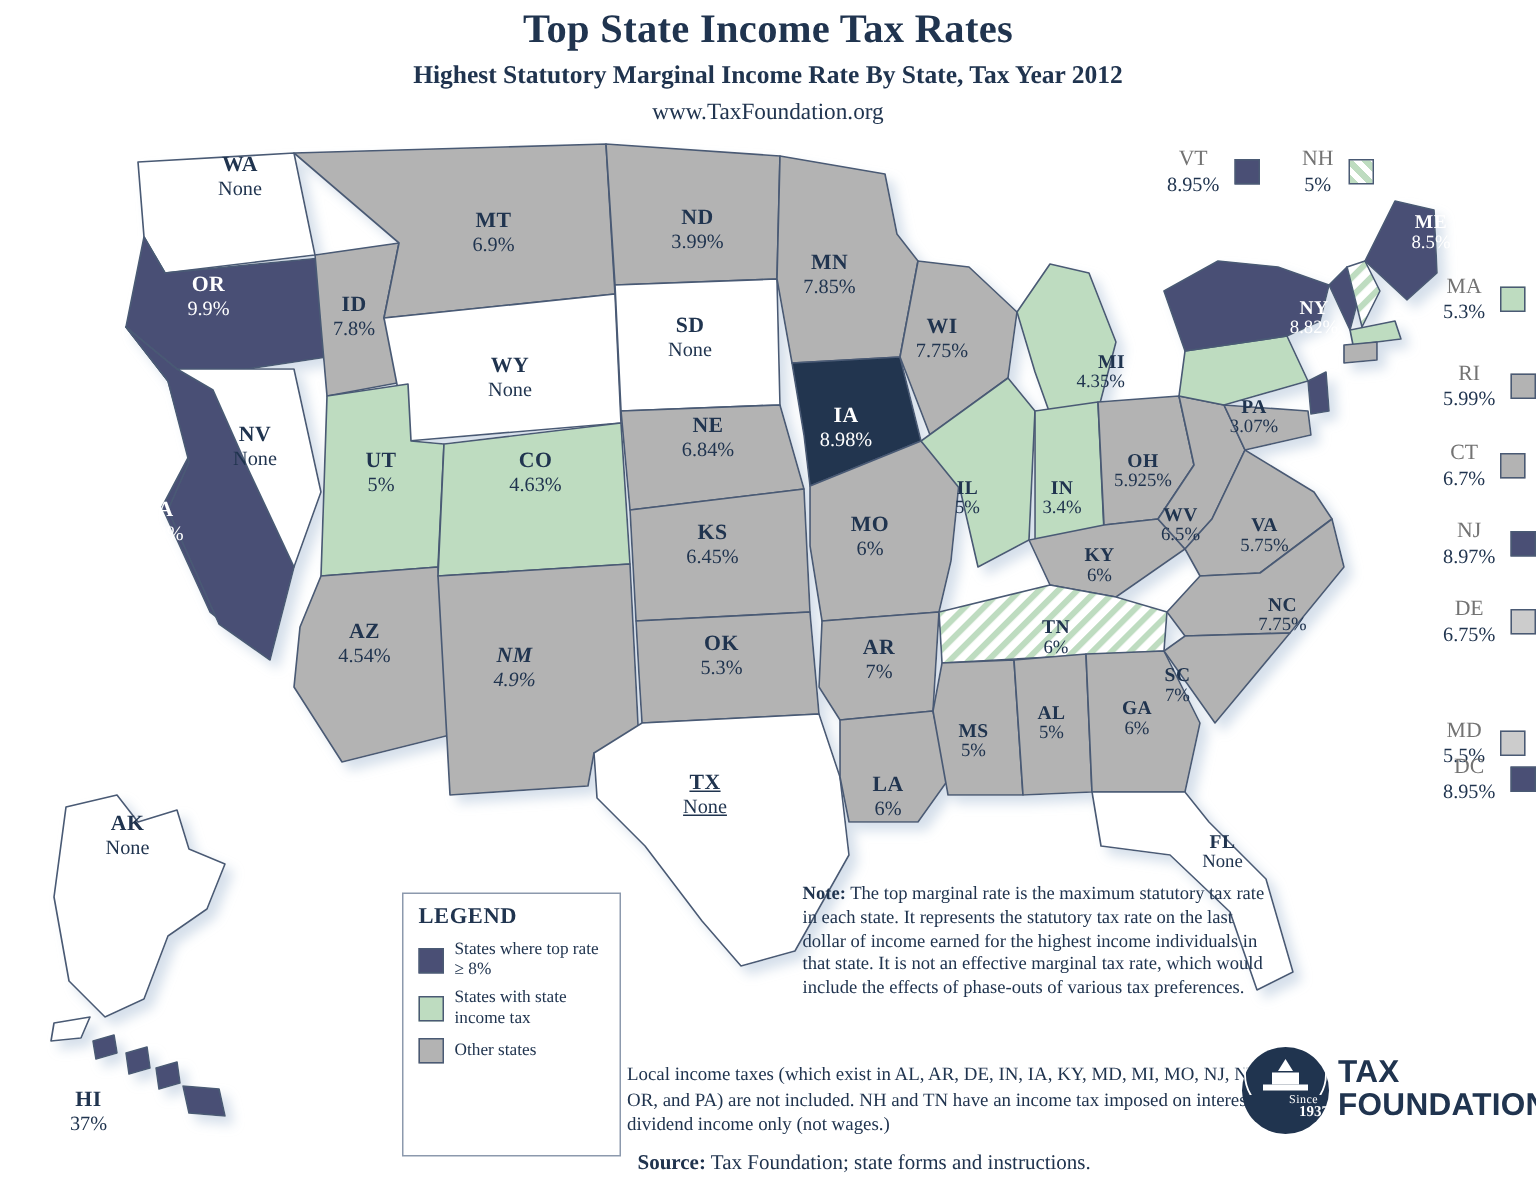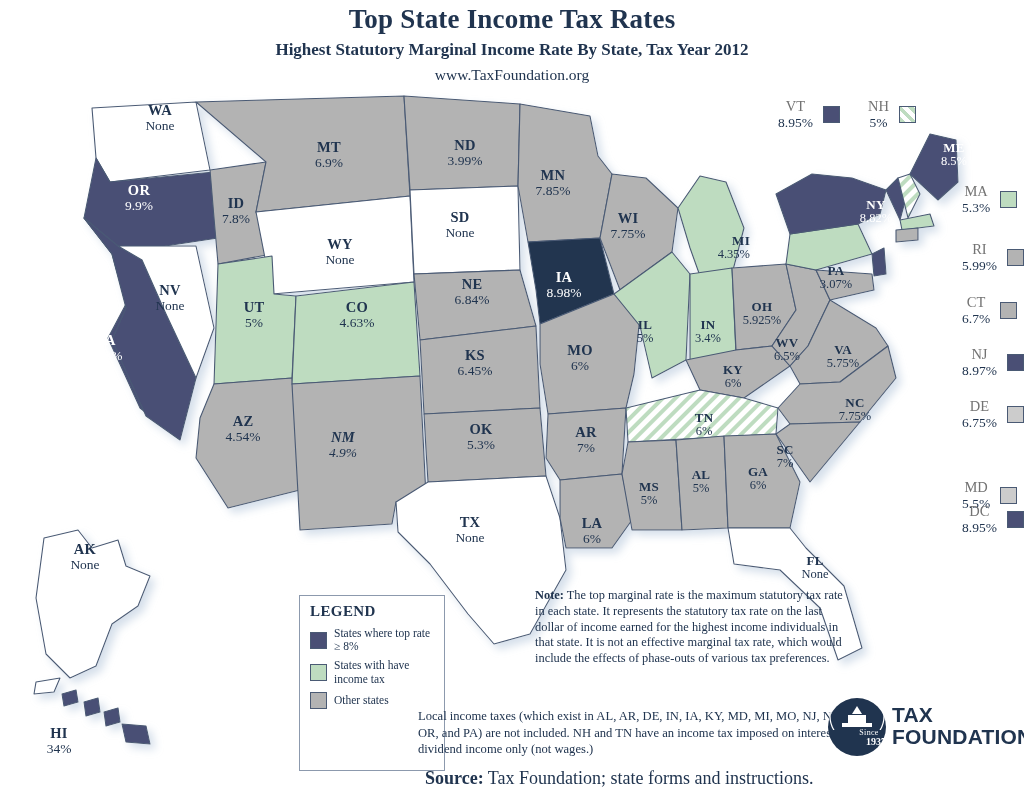--- a/index.html
+++ b/index.html
@@ -49,35 +49,35 @@
   }
   .sidestate .ab { display: block; font-weight: normal; font-size: 14.5px; color: #737373; }
   .sidestate .vl { display: block; font-size: 13.5px; color: #20344f; }
   .sidestate.row { white-space: nowrap; }
   .sidestate.row .sw { display: inline-block; vertical-align: middle; margin: 0 0 0 6px; }
   .sidestate.row .txt { display: inline-block; vertical-align: middle; text-align: center; }
 
   
   #legend {
     position: absolute; left: 268px; top: 595px; width: 146px; height: 176px;
-    background: #ffffff; border: 1px solid #8c99ad; margin-left: 31px;
+    background: #ffffff; border: 1px solid #8c99ad;
   }
   #legend .lt {
     font-weight: bold; font-size: 15px; color: #20344f; padding: 7px 0 4px 10px;
     letter-spacing: .4px;
   }
   .lrow { display: flex; align-items: center; padding: 3px 6px 3px 10px; }
   .lrow .lsw { width: 17px; height: 17px; flex: 0 0 17px; border: 1px solid #4a5a74; margin-right: 7px; }
   .lrow .ltx { font-size: 11.5px; line-height: 1.15; color: #20344f; }
 
   
   #note { position: absolute; left: 535px; top: 588px; width: 310px; font-size: 12.4px; line-height: 1.27; color: #20344f; }
   #note b { font-weight: bold; }
   #local { position: absolute; left: 418px; top: 708px; width: 470px; font-size: 12.6px; line-height: 1.33; color: #20344f; }
-  #source { position: absolute; left: 425px; top: 768px; width: 430px; font-size: 18px; color: #20344f; }
+  #source { position: absolute; left: 425px; top: 768px; width: 430px; font-size: 14px; color: #20344f; }
   #source b { font-weight: bold; }
 
   
   #logo { position: absolute; right: 6px; bottom: 6px; width: 190px; height: 86px; }
   #logo .seal {
     position: absolute; left: 0; top: 0; width: 58px; height: 58px; border-radius: 50%;
     background: #20344f; color: #fff; text-align: center;
   }
   #logo .seal .since { position: absolute; left: 0; right: 0; top: 30px; font-size: 8px; letter-spacing: .3px; margin-left: 24px; }
   #logo .seal .yr { position: absolute; left: 0; right: 0; top: 38px; font-size: 10px; font-weight: bold; text-align: right; }
@@ -276,21 +276,21 @@
         <span class="vl">6.84%</span>
       </div>
     <div class="slab" style="left:440px; top:270px; width:70px;">
       <span class="ab">KS</span>
         <span class="vl">6.45%</span>
       </div>
     <div class="slab" style="left:446px; top:344px; width:70px;">
       <span class="ab">OK</span>
         <span class="vl">5.3%</span>
       </div>
-    <div class="slab" style="left:435px; top:437px; width:70px;">
+    <div class="slab" style="left:435px; top:437px; width:70px;text-decoration:underline;">
       <span class="ab">TX</span>
         <span class="vl">None</span>
       </div>
     <div class="slab" style="left:518px; top:90px; width:70px;">
       <span class="ab">MN</span>
         <span class="vl">7.85%</span>
       </div>
     <div class="slab dark" style="left:529px; top:192px; width:70px;">
       <span class="ab">IA</span>
         <span class="vl">8.98%</span>
@@ -378,21 +378,21 @@
     <div class="slab dark sm" style="left:925px; top:63px; width:58px;">
       <span class="ab">ME</span>
         <span class="vl">8.5%</span>
       </div>
     <div class="slab" style="left:50px; top:464px; width:70px;">
       <span class="ab">AK</span>
         <span class="vl">None</span>
       </div>
     <div class="slab" style="left:24px; top:648px; width:70px;">
       <span class="ab">HI</span>
-        <span class="vl">34%</span>
+        <span class="vl">37%</span>
       </div>
 
     <div class="sidestate row" style="left:778px; top:20px;">
       <span class="txt"><span class="ab">VT</span><span class="vl">8.95%</span></span>
       <span class="sw" style="background:#4a4f75"></span>
     </div>
     <div class="sidestate row" style="left:868px; top:20px;">
       <span class="txt"><span class="ab">NH</span><span class="vl">5%</span></span>
       <span class="sw" style="background:repeating-linear-gradient(45deg,#bedcc0 0 4px,#ffffff 4px 8px)"></span>
     </div>
@@ -428,21 +428,21 @@
   </div>
 
   <div id="legend">
     <div class="lt">LEGEND</div>
     <div class="lrow">
       <span class="lsw" style="background:#4a4f75"></span>
       <span class="ltx">States where top rate ≥ 8%</span>
     </div>
     <div class="lrow">
       <span class="lsw" style="background:#bedcc0"></span>
-      <span class="ltx">States with have income tax</span>
+      <span class="ltx">States with state income tax</span>
     </div>
     <div class="lrow">
       <span class="lsw" style="background:#b3b3b3"></span>
       <span class="ltx">Other states</span>
     </div>
   </div>
 
   <div id="note">
     <b>Note:</b><span> The top marginal rate is the maximum statutory tax rate in each state. It represents the statutory tax rate on the last dollar of income earned for the highest income individuals in that state. It is not an effective marginal tax rate, which would include the effects of phase-outs of various tax preferences.</span>
   </div>

